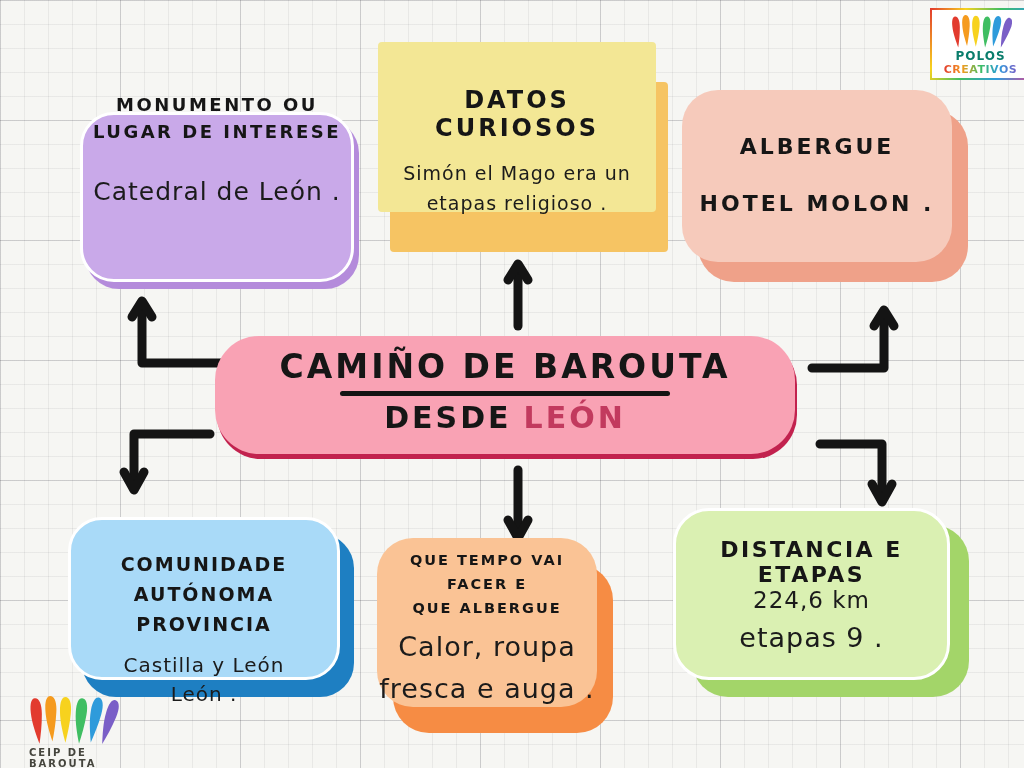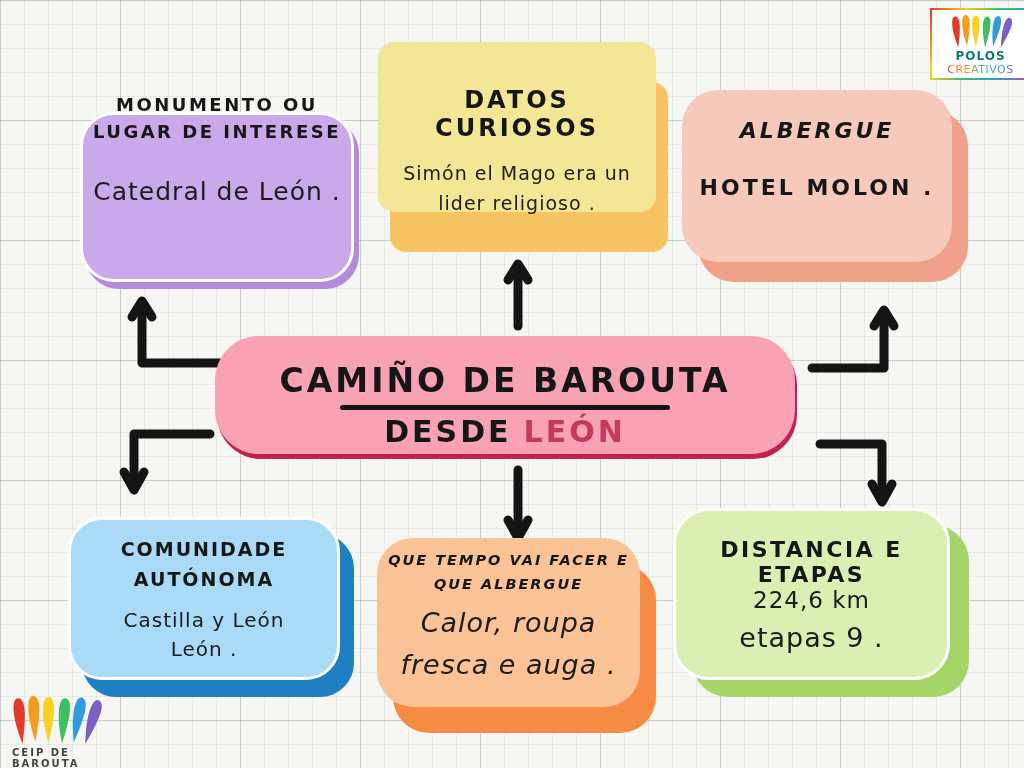--- a/index.html
+++ b/index.html
@@ -26,50 +26,50 @@
 
   
   .c-monument{ left:80px; top:112px; width:274px; height:170px;
     background:#C9A9E9; border:3px solid #fff; border-radius:34px;
     box-shadow:5px 7px 0 #B48BDB; }
   .c-monument .hd{ font-size:18px; line-height:27px; margin-top:-24px; }
   .c-monument .bd{ font-size:25px; margin-top:32px; letter-spacing:1px; }
 
   
   .c-datos{ left:378px; top:42px; width:278px; height:170px;
-    background:#F3E795; border-radius:16px; box-shadow:12px 40px 0 #F6C463; }
+    background:#F3E795; border-radius:4px; box-shadow:12px 40px 0 #F6C463; }
   .c-datos .hd{ font-size:24px; letter-spacing:3px; padding-top:44px; }
   .c-datos .bd{ font-size:19px; line-height:30px; margin-top:16px; letter-spacing:1px; }
 
   
   .c-albergue{ left:682px; top:90px; width:270px; height:172px;
     background:#F6CABB; border-radius:36px; box-shadow:16px 20px 0 #EFA189; }
   .c-albergue .hd{ font-size:22px; letter-spacing:3px; }
-  .c-albergue .l1{ padding-top:28px;font-style:italic; }
+  .c-albergue .l1{ padding-top:44px; }
   .c-albergue .l2{ margin-top:32px; }
 
   
   .c-center{ left:215px; top:336px; width:580px; height:118px;
     background:#F9A2B4; border-radius:44px; box-shadow:2px 5px 0 #C2224E; }
-  .c-center .t1{ font-size:33px; font-weight:bold; letter-spacing:3px; padding-top:25px; }
+  .c-center .t1{ font-size:33px; font-weight:bold; letter-spacing:3px; padding-top:11px; }
   .center-underline{ width:330px; height:5px; background:#141414; border-radius:3px;
     margin:5px auto 4px auto; }
   .c-center .t2{ font-size:30px; font-weight:bold; letter-spacing:3px; }
   .c-center .hl{ color:#C23A5E; margin-left:12px; }
 
   
   .c-comunidade{ left:68px; top:517px; width:272px; height:163px;
     background:#A9DAF8; border:3px solid #fff; border-radius:34px;
     box-shadow:14px 17px 0 #1E7FC2; }
-  .c-comunidade .hd{ font-size:19px; line-height:30px; padding-top:14px; letter-spacing:2px; }
+  .c-comunidade .hd{ font-size:19px; line-height:30px; padding-top:29px; letter-spacing:2px; }
   .c-comunidade .bd{ font-size:20px; line-height:29px; margin-top:12px; letter-spacing:1px; }
 
   
-  .c-tempo{ left:377px; top:538px; width:263px; height:169px;
-    background:#FAC395; border-radius:36px; box-shadow:16px 26px 0 #F68C44;font-style:italic; }
+  .c-tempo{ left:377px; top:538px; width:220px; height:169px;
+    background:#FAC395; border-radius:36px; box-shadow:16px 26px 0 #F68C44; }
   .c-tempo .hd{ font-size:14.5px; line-height:24px; padding-top:10px; letter-spacing:2px; }
   .c-tempo .bd{ font-size:27px; line-height:42px; margin-top:6px; letter-spacing:1px; }
 
   
   .c-distancia{ left:673px; top:508px; width:277px; height:172px;
     background:#DAF0B2; border:3px solid #fff; border-radius:36px;
     box-shadow:19px 17px 0 #A3D569; }
   .c-distancia .hd{ font-size:22px; letter-spacing:2.5px; padding-top:26px; }
   .c-distancia .b1{ font-size:23px; letter-spacing:1px; }
   .c-distancia .b2{ font-size:27px; margin-top:9px; letter-spacing:1px; }
@@ -86,25 +86,25 @@
   .a6{ left:812px; top:432px; width:92px;  height:78px; }
 
   
   .polos{ position:absolute; left:930px; top:8px; width:101px; height:72px;
     background:#fff; display:flex; flex-direction:column; align-items:center;
     padding-top:4px;
     border:2px solid transparent;
     border-image:linear-gradient(120deg,#E23B2E,#F7D21E,#3FBE62,#2E9BDB,#C94F9B) 1; }
   .polos svg{ width:62px; height:36px; }
   .polos-l1{ font-size:12px; font-weight:bold; color:#0A7D6C; letter-spacing:1px; margin-top:-1px; }
-  .polos-l2{ font-size:11px; font-weight:normal; letter-spacing:0.5px;
+  .polos-l2{ font-size:11px; font-weight:bold; letter-spacing:0.5px;
     background:linear-gradient(90deg,#E23B2E,#F59B1E,#3FBE62,#2E9BDB,#7A5FC7);
     -webkit-background-clip:text; background-clip:text; color:transparent; }
 
-  .ceip{ position:absolute; left:10px; top:696px; width:130px;
+  .ceip{ position:absolute; left:27px; top:696px; width:130px;
     display:flex; flex-direction:column; }
   .ceip svg{ width:92px; height:50px; }
   .ceip-label{ font-size:10px; color:#45453d; letter-spacing:2px; margin:1px 0 0 2px;
     font-weight:bold; }
 </style>
 </head>
 <body>
 
 <div class="stage">
 
@@ -138,39 +138,40 @@
       <div>MONUMENTO OU</div>
       <div>LUGAR DE INTERESE</div>
     </div>
     <div class="bd">Catedral de  León .</div>
   </div>
 
   <div class="card c-datos">
     <div class="hd">DATOS CURIOSOS</div>
     <div class="bd">
       <div>Simón el Mago era un</div>
-      <div>lider religioso .</div>
+      <div>etapas religioso .</div>
     </div>
   </div>
 
   <div class="card c-albergue">
     <div class="hd l1">ALBERGUE</div>
     <div class="hd l2">HOTEL MOLON .</div>
   </div>
 
   <div class="card c-center">
     <div class="t1">CAMIÑO DE BAROUTA</div>
     <div class="center-underline"></div>
     <div class="t2"><span>DESDE</span><span class="hl">LEÓN</span>
     </div>
   </div>
 
   <div class="card c-comunidade">
     <div class="hd">
       <div>COMUNIDADE AUTÓNOMA</div>
+      <div>PROVINCIA</div>
     </div>
     <div class="bd">
       <div>Castilla y León</div>
       <div>León .</div>
     </div>
   </div>
 
   <div class="card c-tempo">
     <div class="hd">
       <div>QUE TEMPO VAI FACER E</div>

